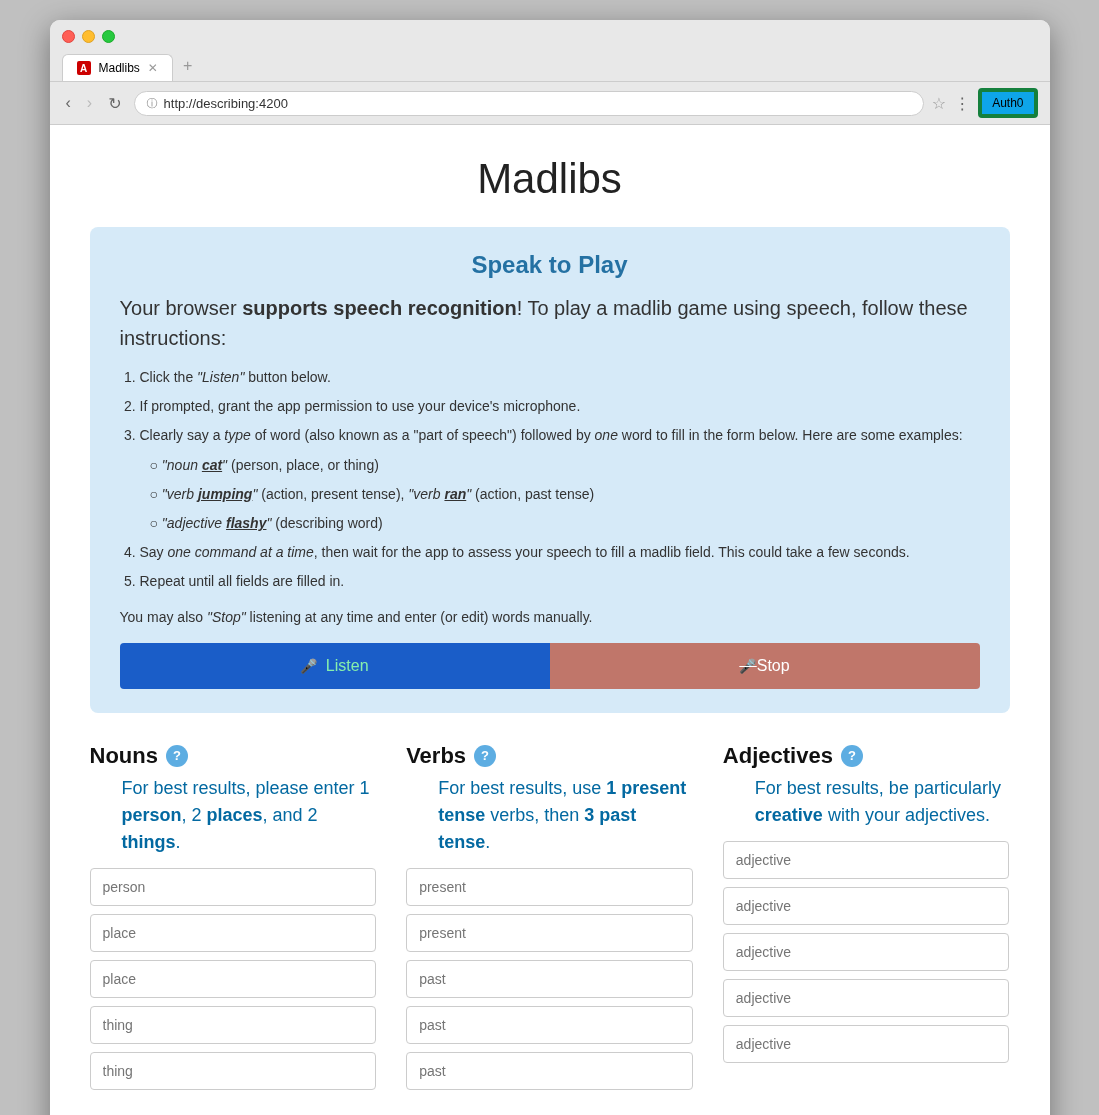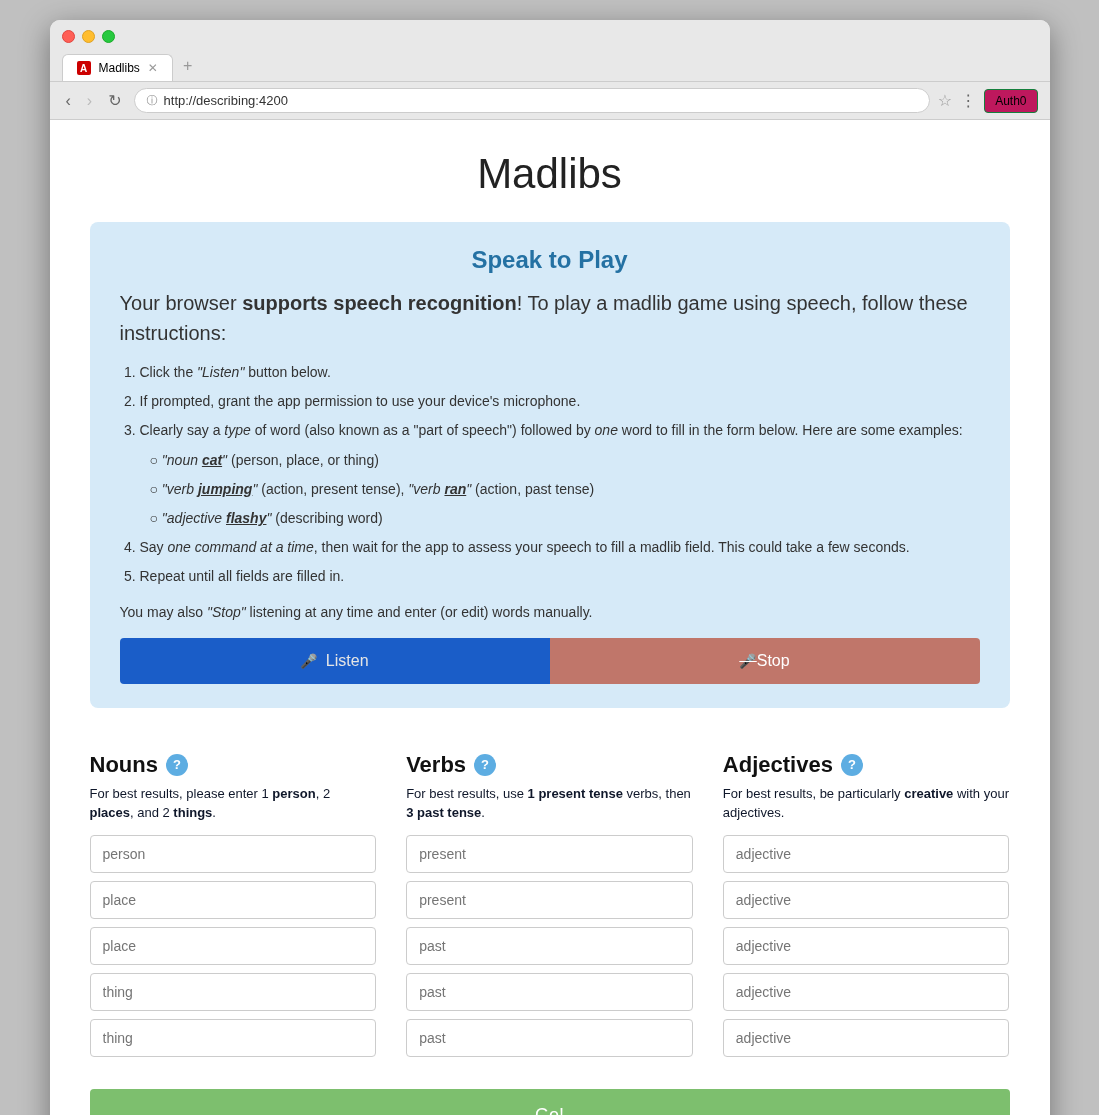--- a/index.html
+++ b/index.html
@@ -88,43 +88,43 @@
       border-radius: 14px;
       padding: 4px 12px;
       font-size: 13px;
       display: flex;
       align-items: center;
       gap: 6px;
       color: #333;
     }
     .url-icon { color: #888; font-size: 11px; }
     .auth0-btn {
-      background: #be185d;
-      border: 1px solid #15803d;
+      background: #0ea5e9;
+      border: 4px solid #15803d;
       border-radius: 4px;
       padding: 4px 10px;
       font-size: 12px;
       cursor: pointer;
     }
     .page-content {
       background: white;
       padding: 30px 40px 40px 40px;
     }
     .page-title {
       text-align: center;
       font-size: 42px;
       font-weight: 300;
       color: #222;
       margin-bottom: 24px;
     }
     .speak-box {
       background: #d6eaf8;
       border-radius: 8px;
       padding: 24px 30px;
-      margin-bottom: 44px;
+      margin-bottom: 30px;
     }
     .speak-title {
       text-align: center;
       font-size: 24px;
       font-weight: 600;
       color: #2471a3;
       margin-bottom: 14px;
     }
     .speak-intro {
       font-size: 20px;
@@ -159,21 +159,21 @@
     .stop-note em { font-style: italic; }
     .btn-row {
       display: flex;
       gap: 0;
       border-radius: 4px;
       overflow: hidden;
     }
     .btn-listen {
       flex: 1;
       background: #1a5dc8;
-      color: #e5e5e5;
+      color: #86efac;
       border: none;
       padding: 14px;
       font-size: 16px;
       cursor: pointer;
       display: flex;
       align-items: flex-end;
       justify-content: center;
       gap: 8px;
     }
     .btn-stop {
@@ -207,24 +207,25 @@
     }
     .help-icon {
       width: 22px; height: 22px;
       background: #5dade2;
       border-radius: 50%;
       display: flex; align-items: center; justify-content: center;
       color: white; font-size: 13px; font-weight: 700;
       cursor: pointer;
     }
     .field-hint {
-      font-size: 13px;
-      color: #0f172a;
+      font-size: 18px;
+      color: #0369a1;
       margin-bottom: 12px;
       line-height: 1.5;
+      margin-left: 32px;
     }
     .field-hint strong { font-weight: 700; }
     .form-input {
       width: 100%;
       border: 1px solid #ccc;
       border-radius: 4px;
       padding: 10px 12px;
       font-size: 14px;
       color: #aaa;
       margin-bottom: 8px;

